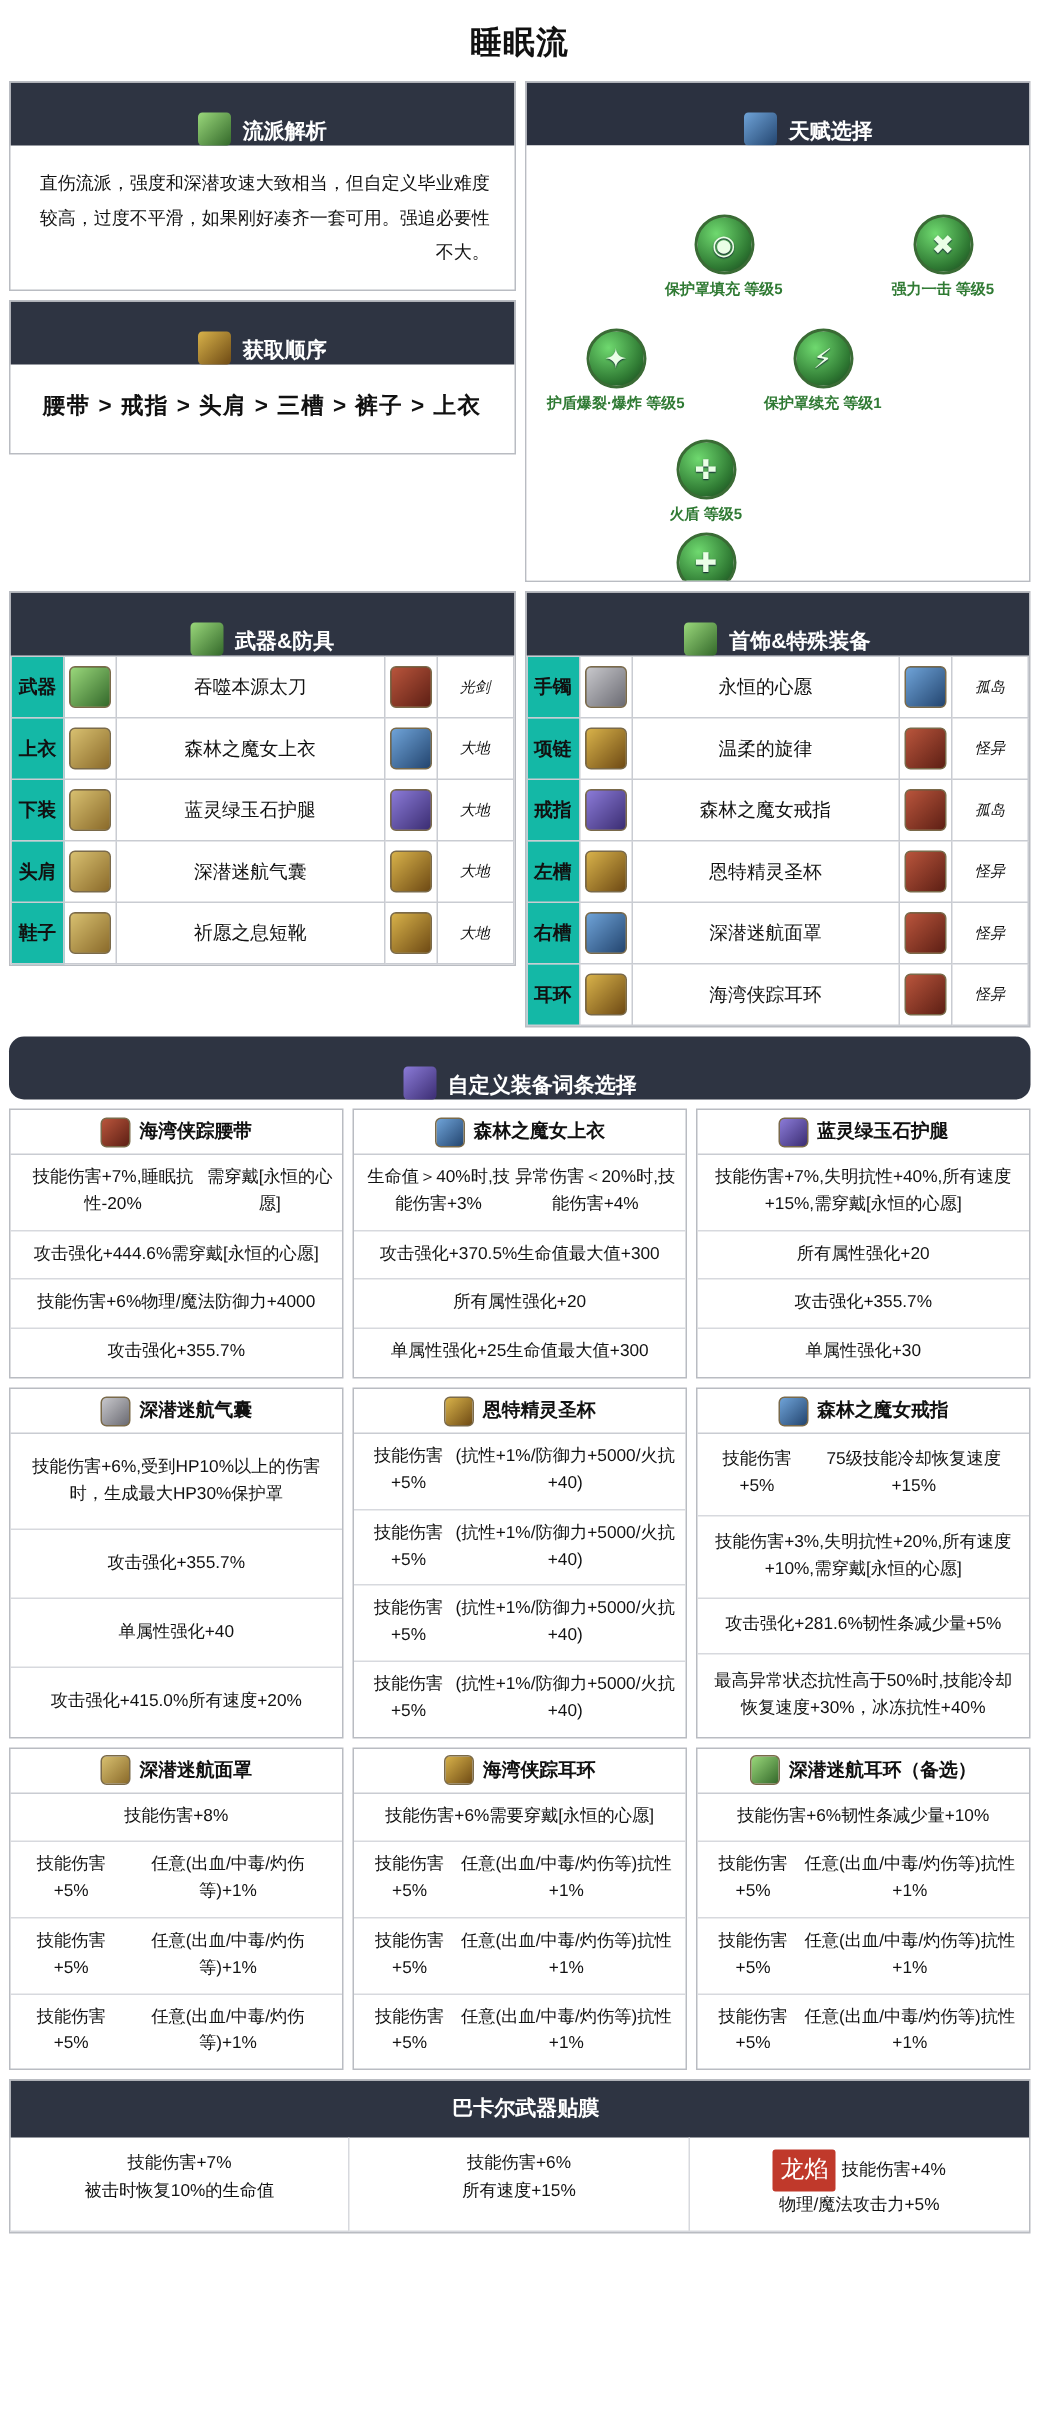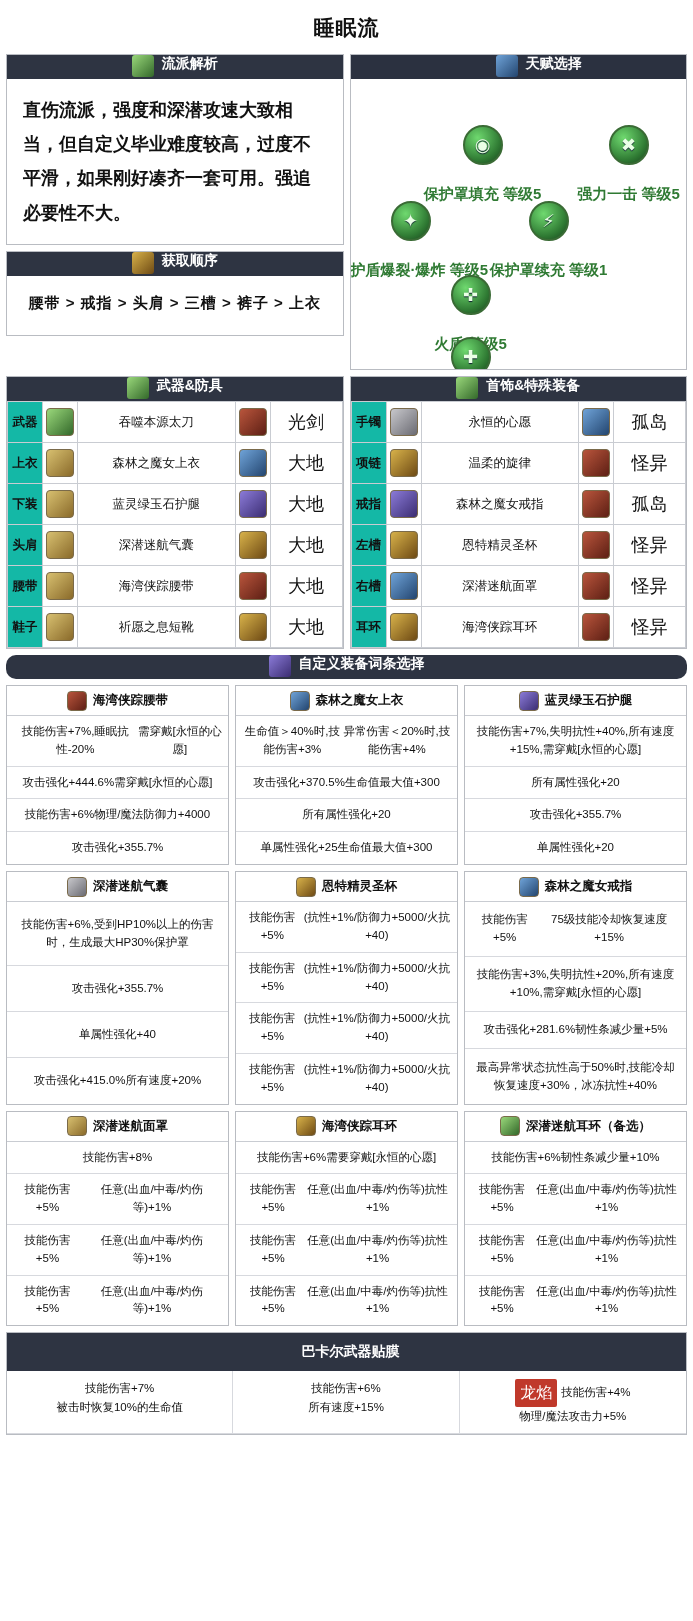--- a/index.html
+++ b/index.html
@@ -22,23 +22,23 @@
 
   
   .panel {
     border: 1px solid #b9bcc2;
     background: #fff;
     overflow: hidden;
   }
   .panel-head {
     background: #2e3442;
     color: #fff;
-    height: 24px;
+    height: 42px;
     display: flex;
-    align-items: flex-start;
+    align-items: flex-end;
     justify-content: center;
     gap: 8px;
     font-size: 14px;
     font-weight: bold;
     position: relative;
   }
   .panel-head .ico {
     width: 22px; height: 22px;
     display: inline-block;
     border-radius: 3px;
@@ -48,21 +48,21 @@
     padding: 14px 16px;
     font-size: 13px;
     line-height: 1.8;
   }
 
   .row2 { display: flex; gap: 6px; }
   .col { flex: 1 1 0; min-width: 0; }
   .mt6 { margin-top: 6px; }
 
   
-  .analysis-text { text-align: left; font-size: 18px; line-height: 1.9; font-weight: bold; }
+  .analysis-text { text-align: right; font-size: 12px; line-height: 1.9; }
   .order-text { text-align: center; font-size: 15px; font-weight: bold; padding: 18px 0 22px; letter-spacing:1px;}
 
   
   .talent-panel { position: relative; }
   .talent-head { background:#2b3140;padding-left:41px; }
   .talent-body {
     position: relative;
     height: 290px;
     background: #fff;
   }
@@ -76,39 +76,39 @@
     width: 40px; height: 40px;
     margin: 0 auto;
     border-radius: 50%;
     background: radial-gradient(circle at 35% 30%, #6fd96f, #2f7a33 65%, #16401c 100%);
     border: 2px solid #3a6b35;
     display: flex; align-items: center; justify-content: center;
     color: #eaffe6; font-size: 18px; font-weight: bold;
     text-shadow: 0 1px 1px #123;
   }
   .tal-label {
-    margin-top: 20px;
-    font-size: 15px;
+    margin-top: 3px;
+    font-size: 10px;
     color: #2f7a33;
     font-weight: bold;
     white-space: nowrap;
   }
 
   
   .eq-table { width: 100%; border-collapse: collapse; font-size: 12.5px; }
   .eq-table td {
     border: 1px solid #c9ccd2;
     height: 41px;
     text-align: center;
     padding: 2px 3px;
   }
   .eq-slot { width: 35px; font-weight: bold; font-size: 12.5px; background:#14b8a6;}
   .eq-icocell { width: 34px; padding: 0; }
   .eq-name { font-size: 12.5px; }
-  .eq-set { font-size: 18px; }
+  .eq-set { font-size: 10px; font-style: italic; }
   .sq {
     width: 28px; height: 28px;
     margin: 0 auto;
     border-radius: 4px;
     border: 1px solid #7a6a4a;
     display: block;
   }
   .g1 { background: linear-gradient(135deg,#d8c070,#8a6a2a); }
   .g2 { background: linear-gradient(135deg,#b9553c,#5d1f14); }
   .g3 { background: linear-gradient(135deg,#6fa3d8,#23456f); }
@@ -293,31 +293,20 @@
                 <td class="eq-icocell">
                   <span class="sq g1"></span>
                 </td>
                 <td class="eq-name">深潜迷航气囊</td>
                 <td class="eq-icocell">
                   <span class="sq g5"></span>
                 </td>
                 <td class="eq-set">大地</td>
               </tr>
               <tr>
-                <td class="eq-slot">腰带</td>
-                <td class="eq-icocell">
-                  <span class="sq g1"></span>
-                </td>
-                <td class="eq-name">海湾侠踪腰带</td>
-                <td class="eq-icocell">
-                  <span class="sq g2"></span>
-                </td>
-                <td class="eq-set">大地</td>
-              </tr>
-              <tr>
                 <td class="eq-slot">鞋子</td>
                 <td class="eq-icocell">
                   <span class="sq g1"></span>
                 </td>
                 <td class="eq-name">祈愿之息短靴</td>
                 <td class="eq-icocell">
                   <span class="sq g5"></span>
                 </td>
                 <td class="eq-set">大地</td>
               </tr>
@@ -467,21 +456,21 @@
           <div class="opt-line">
             <span>技能伤害+7%,失明抗性+40%,所有速度+15%,需穿戴[永恒的心愿]</span>
           </div>
           <div class="opt-line">
             <span>所有属性强化+20</span>
           </div>
           <div class="opt-line">
             <span>攻击强化+355.7%</span>
           </div>
           <div class="opt-line">
-            <span>单属性强化+20</span>
+            <span>单属性强化+30</span>
           </div>
         </div>
         <div class="opt-card">
           <div class="opt-card-head">
             <span class="sq g8"></span>
             <span>深潜迷航气囊</span>
           </div>
           <div class="opt-line">
             <span>技能伤害+6%,受到HP10%以上的伤害时，生成最大HP30%保护罩</span>
           </div>

